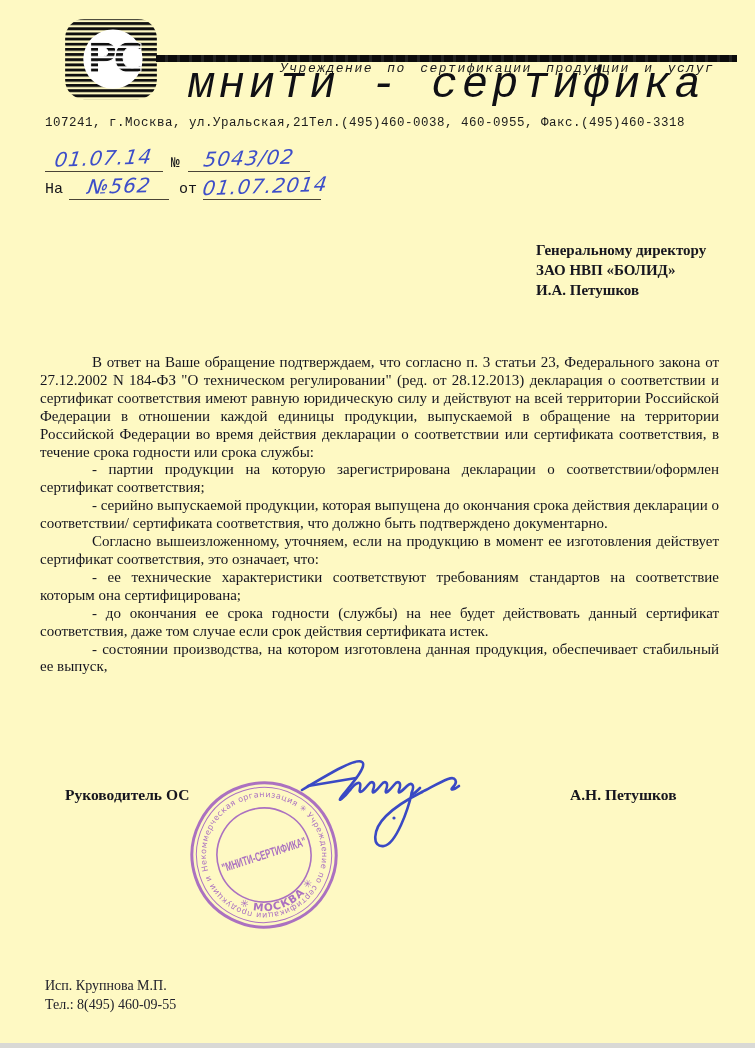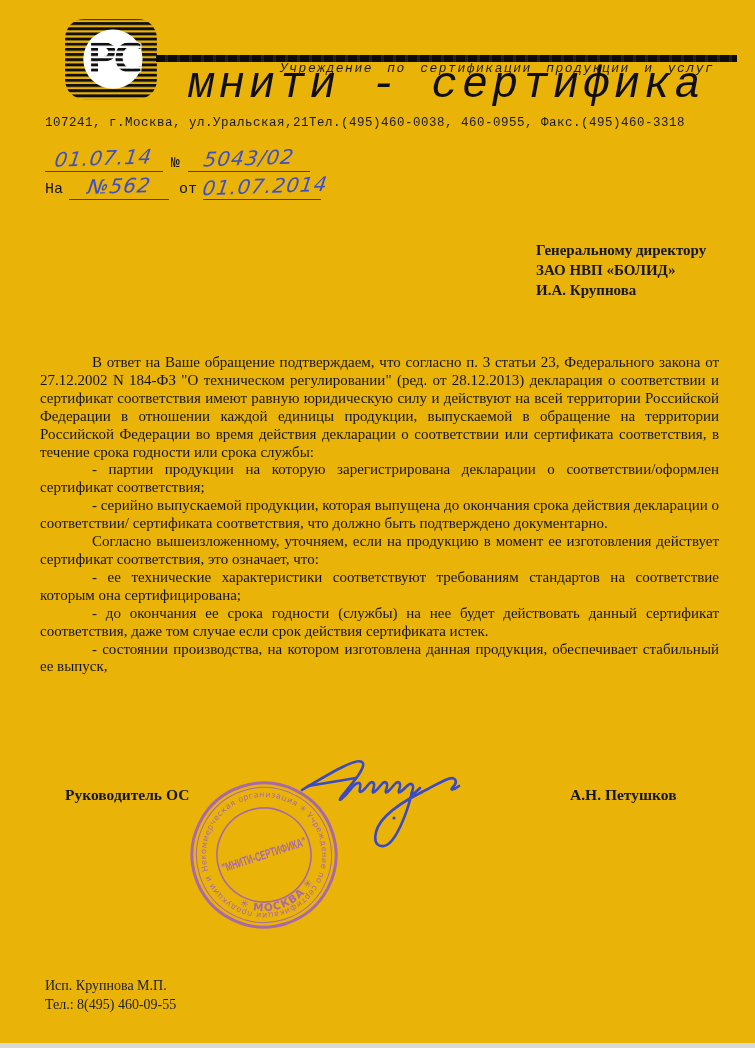--- a/index.html
+++ b/index.html
@@ -2,21 +2,21 @@
 <html><head>
 <meta charset="utf-8">
 <style>
   * { margin: 0; padding: 0; box-sizing: border-box; }
   html, body { background: #e8e8e6; }
   .page {
     position: relative;
     width: 755px;
     height: 1048px;
     margin: 0 auto;
-    background: #eab308;
+    background: #fef9c3;
     overflow: hidden;
     font-family: "Liberation Serif", serif;
     color: #16161f;
   }
   
   .logo { position: absolute; left: 63px; top: 17px; width: 96px; height: 86px; }
   .tagline {
     position: absolute; left: 280px; top: 36px; width: 360px;
     font-family: "Liberation Mono", monospace;
     font-style: italic; font-size: 13px; letter-spacing: 1.5px; word-spacing: 5px;
@@ -111,21 +111,21 @@
       <span class="ref-label">На</span>
       <span class="ref-line" style="width:100px"><span class="hand">№562</span></span>
       <span class="ref-label" style="padding-left:10px">от</span>
       <span class="ref-line" style="width:118px"><span class="hand">01.07.2014</span></span>
     </div>
   </div>
 
   <div class="recipient">
     <div>Генеральному директору</div>
     <div>ЗАО НВП «БОЛИД»</div>
-    <div>И.А. Крупнова</div>
+    <div>И.А. Петушков</div>
   </div>
 
   <div class="body-text">
     <p>В ответ на Ваше обращение подтверждаем, что согласно п. 3 статьи 23, Федерального закона от 27.12.2002 N 184-ФЗ "О техническом регулировании" (ред. от 28.12.2013) декларация о соответствии и сертификат соответствия имеют равную юридическую силу и действуют на всей территории Российской Федерации в отношении каждой единицы продукции, выпускаемой в обращение на территории Российской Федерации во время действия декларации о соответствии или сертификата соответствия, в течение срока годности или срока службы:</p>
     <p>- партии продукции на которую зарегистрирована декларации о соответствии/оформлен сертификат соответствия;</p>
     <p>- серийно выпускаемой продукции, которая выпущена до окончания срока действия декларации о соответствии/ сертификата соответствия, что должно быть подтверждено документарно.</p>
     <p>Согласно вышеизложенному, уточняем, если на продукцию в момент ее изготовления действует сертификат соответствия, это означает, что:</p>
     <p>- ее технические характеристики соответствуют требованиям стандартов на соответствие которым она сертифицирована;</p>
     <p>- до окончания ее срока годности (службы) на нее будет действовать данный сертификат соответствия, даже  том случае если срок действия сертификата истек.</p>
     <p>- состоянии производства, на котором изготовлена данная продукция, обеспечивает стабильный ее выпуск,</p>

